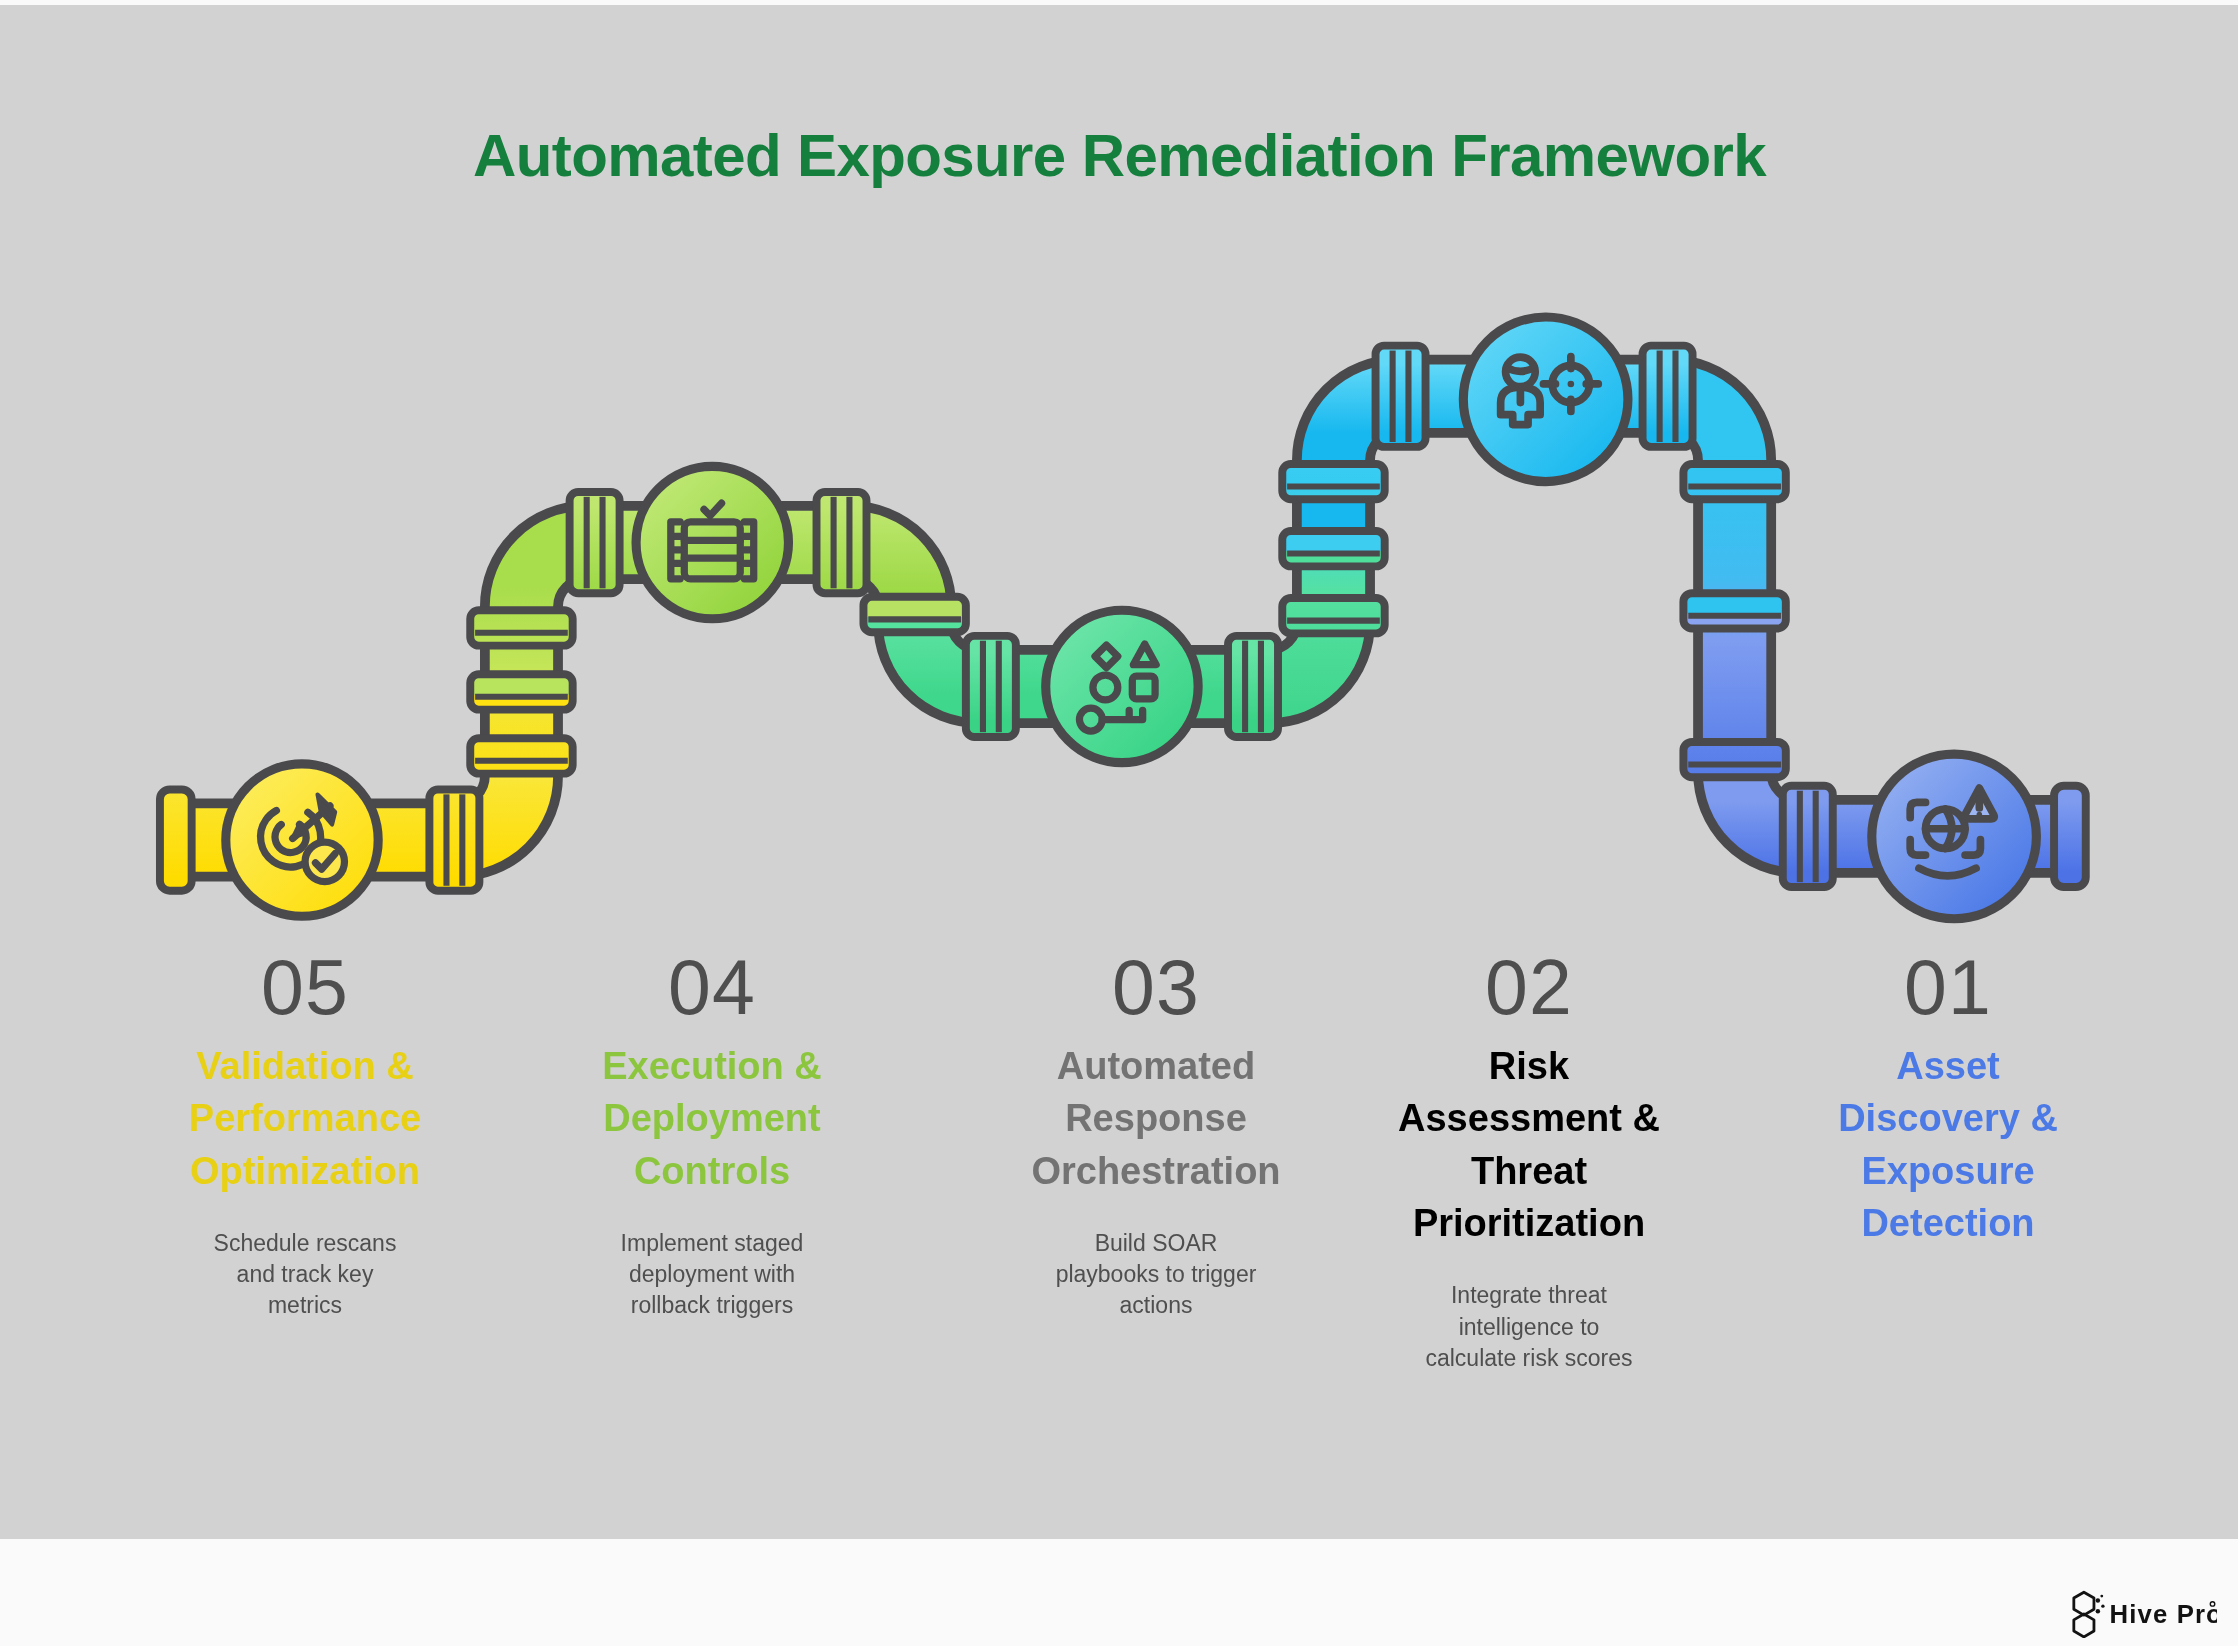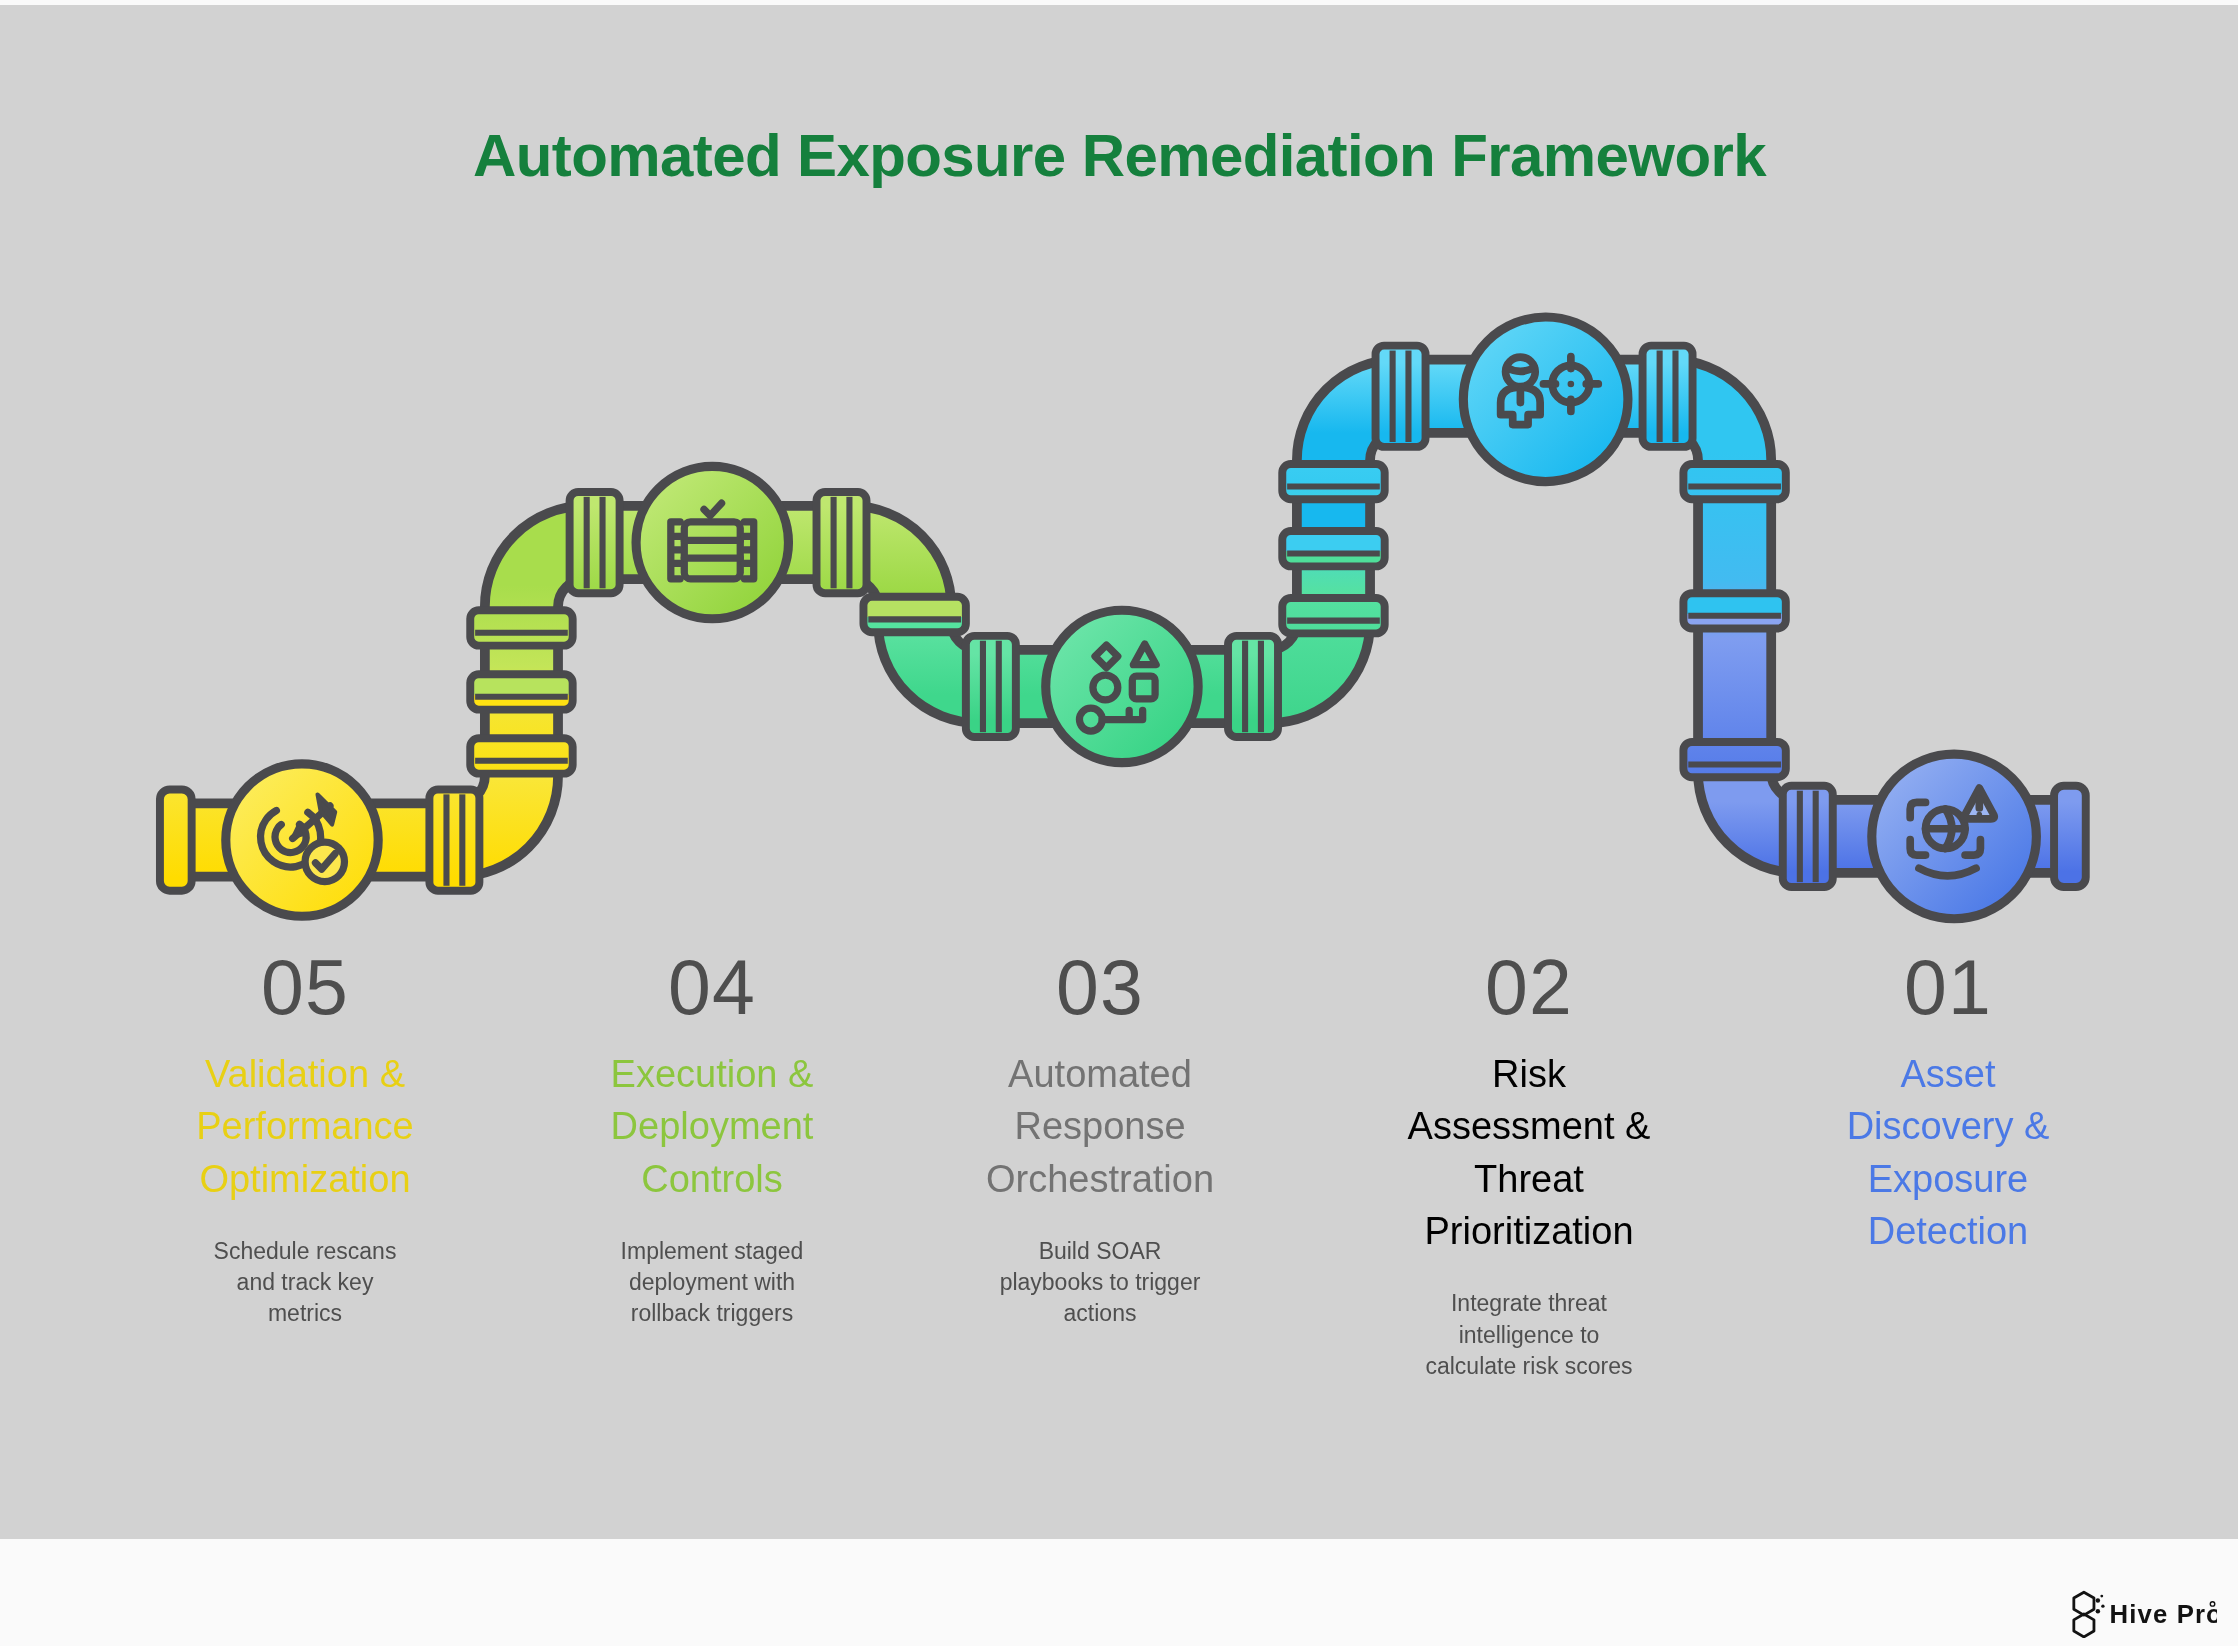--- a/index.html
+++ b/index.html
@@ -21,32 +21,32 @@
   .stages{position:absolute;left:0;top:949px;width:2157px;height:585px;}
   .stage{
     position:absolute;top:0;width:402px;
     display:flex;flex-direction:column;align-items:center;text-align:center;
   }
   .stage-number{
     font-size:77px;line-height:1;color:#4e4e4e;font-weight:400;
     letter-spacing:1.2px;
   }
   .stage-title{
-    margin-top:22px;
-    font-size:38px;line-height:1.38;font-weight:400;
+    margin-top:14px;
+    font-size:38px;line-height:1.38;font-weight:700;
     white-space:pre-line;
   }
   .stage-desc{
     margin-top:30.5px;
     font-size:23px;line-height:1.36;color:#4f4f4f;font-weight:400;
     white-space:pre-line;
   }
   .stage-05{left:104px;}
   .stage-04{left:511px;}
-  .stage-03{left:899px;align-items:center;}
+  .stage-03{left:955px;align-items:center;}
   .stage-02{left:1328px;}
   .stage-01{left:1747px;}
   .brand{
     position:absolute;right:22px;top:1592px;height:44px;
     display:flex;align-items:center;gap:0;
   }
 </style>
 </head>
 <body>
 

